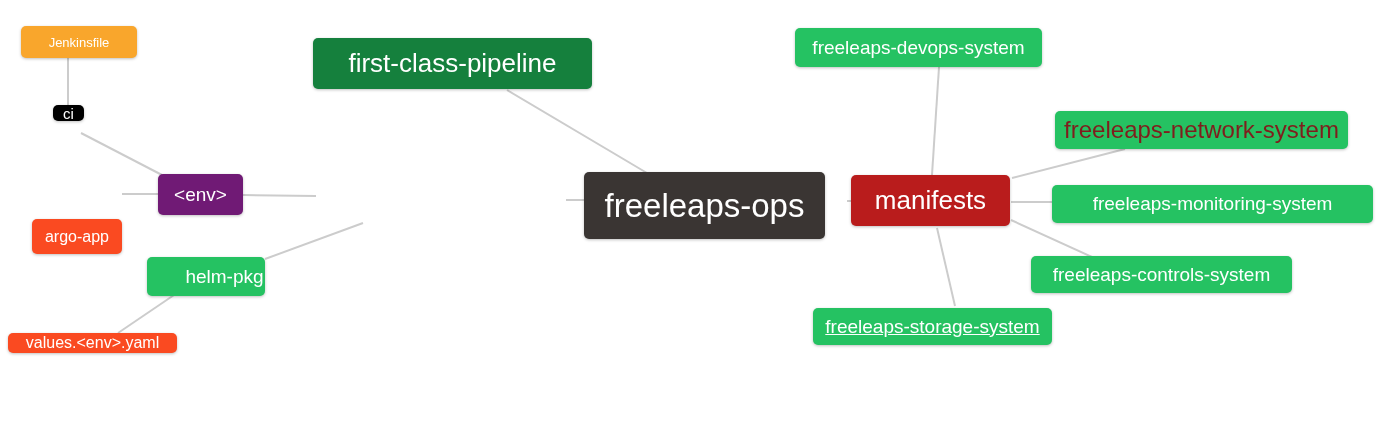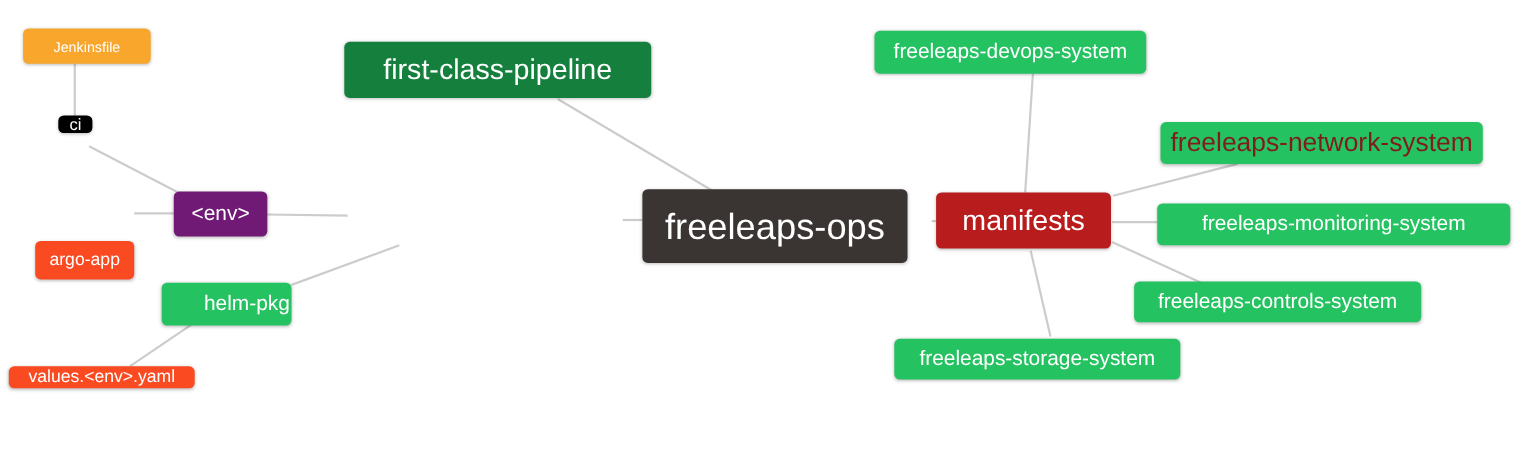--- a/index.html
+++ b/index.html
@@ -64,15 +64,15 @@
   <div class="node" style="left: 158px; top: 174px; width: 85px; height: 41px; font-size: 19px; background: #701a75; color: rgb(255, 255, 255);">&lt;env&gt;</div>
   <div class="node" style="left: 147px; top: 257px; width: 118px; height: 39px; font-size: 19px; background: rgb(37, 194, 98); color: rgb(255, 255, 255); padding-left: 41px;">helm-pkg</div>
   <div class="node" style="left: 8px; top: 333px; width: 169px; height: 20px; font-size: 16px; background: rgb(250, 74, 33); color: rgb(255, 255, 255);">values.&lt;env&gt;.yaml</div>
   <div class="node" style="left: 313px; top: 38px; width: 279px; height: 51px; font-size: 26px; background: #15803d; color: rgb(255, 255, 255);">first-class-pipeline</div>
   <div class="node" style="left: 584px; top: 172px; width: 241px; height: 67px; font-size: 33px; background: rgb(58, 53, 51); color: rgb(255, 255, 255);">freeleaps-ops</div>
   <div class="node" style="left: 851px; top: 175px; width: 159px; height: 51px; font-size: 26px; background: #b91c1c; color: rgb(255, 255, 255);">manifests</div>
   <div class="node" style="left: 795px; top: 28px; width: 247px; height: 39px; font-size: 19px; background: rgb(37, 194, 98); color: rgb(255, 255, 255);">freeleaps-devops-system</div>
   <div class="node" style="left: 1055px; top: 111px; width: 293px; height: 38px; font-size: 24px; background: rgb(37, 194, 98); color: #7f1d1d;">freeleaps-network-system</div>
   <div class="node" style="left: 1031px; top: 256px; width: 261px; height: 37px; font-size: 19px; background: rgb(37, 194, 98); color: rgb(255, 255, 255);">freeleaps-controls-system</div>
   <div class="node" style="left: 1052px; top: 185px; width: 321px; height: 38px; font-size: 19px; background: rgb(37, 194, 98); color: rgb(255, 255, 255);">freeleaps-monitoring-system</div>
-  <div class="node" style="left: 813px; top: 308px; width: 260px; height: 37px; font-size: 19px; background: rgb(37, 194, 98); color: rgb(255, 255, 255);">freeleaps-storage-system</div>
+  <div class="node" style="left: 813px; top: 308px; width: 239px; height: 37px; font-size: 19px; background: rgb(37, 194, 98); color: rgb(255, 255, 255); text-decoration: underline;">freeleaps-storage-system</div>
 
 </div>
 
 </body></html>

